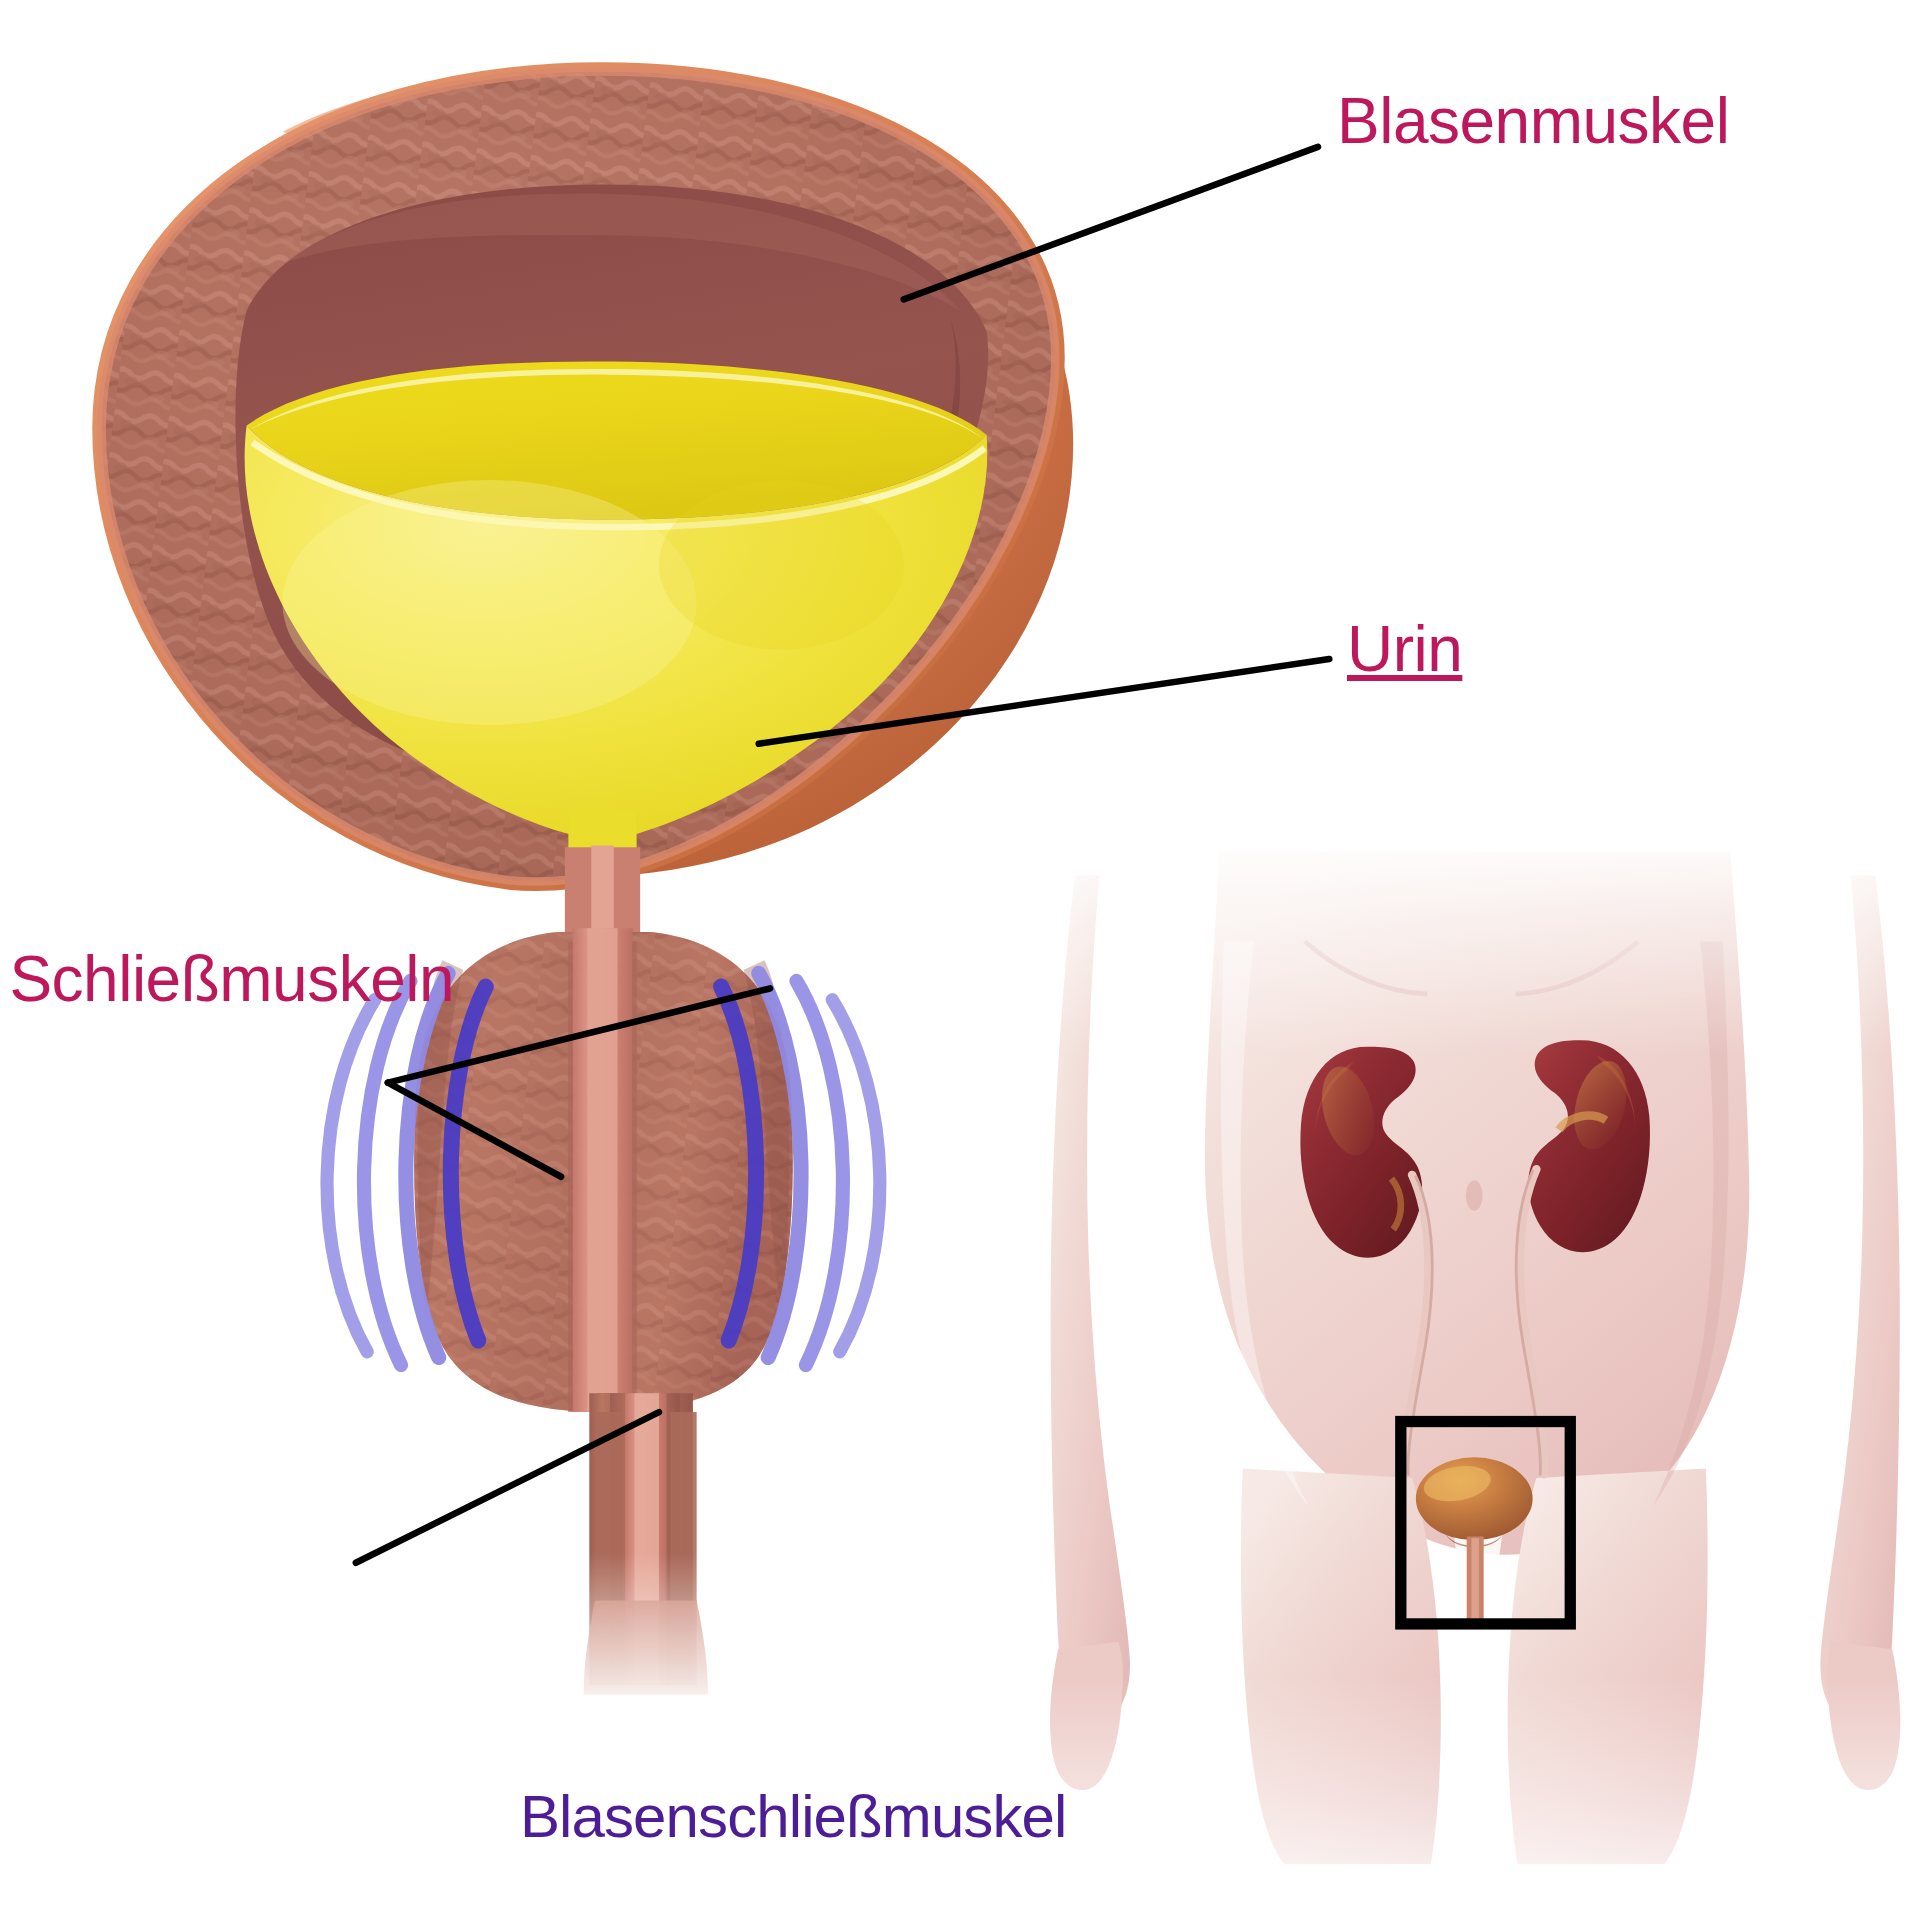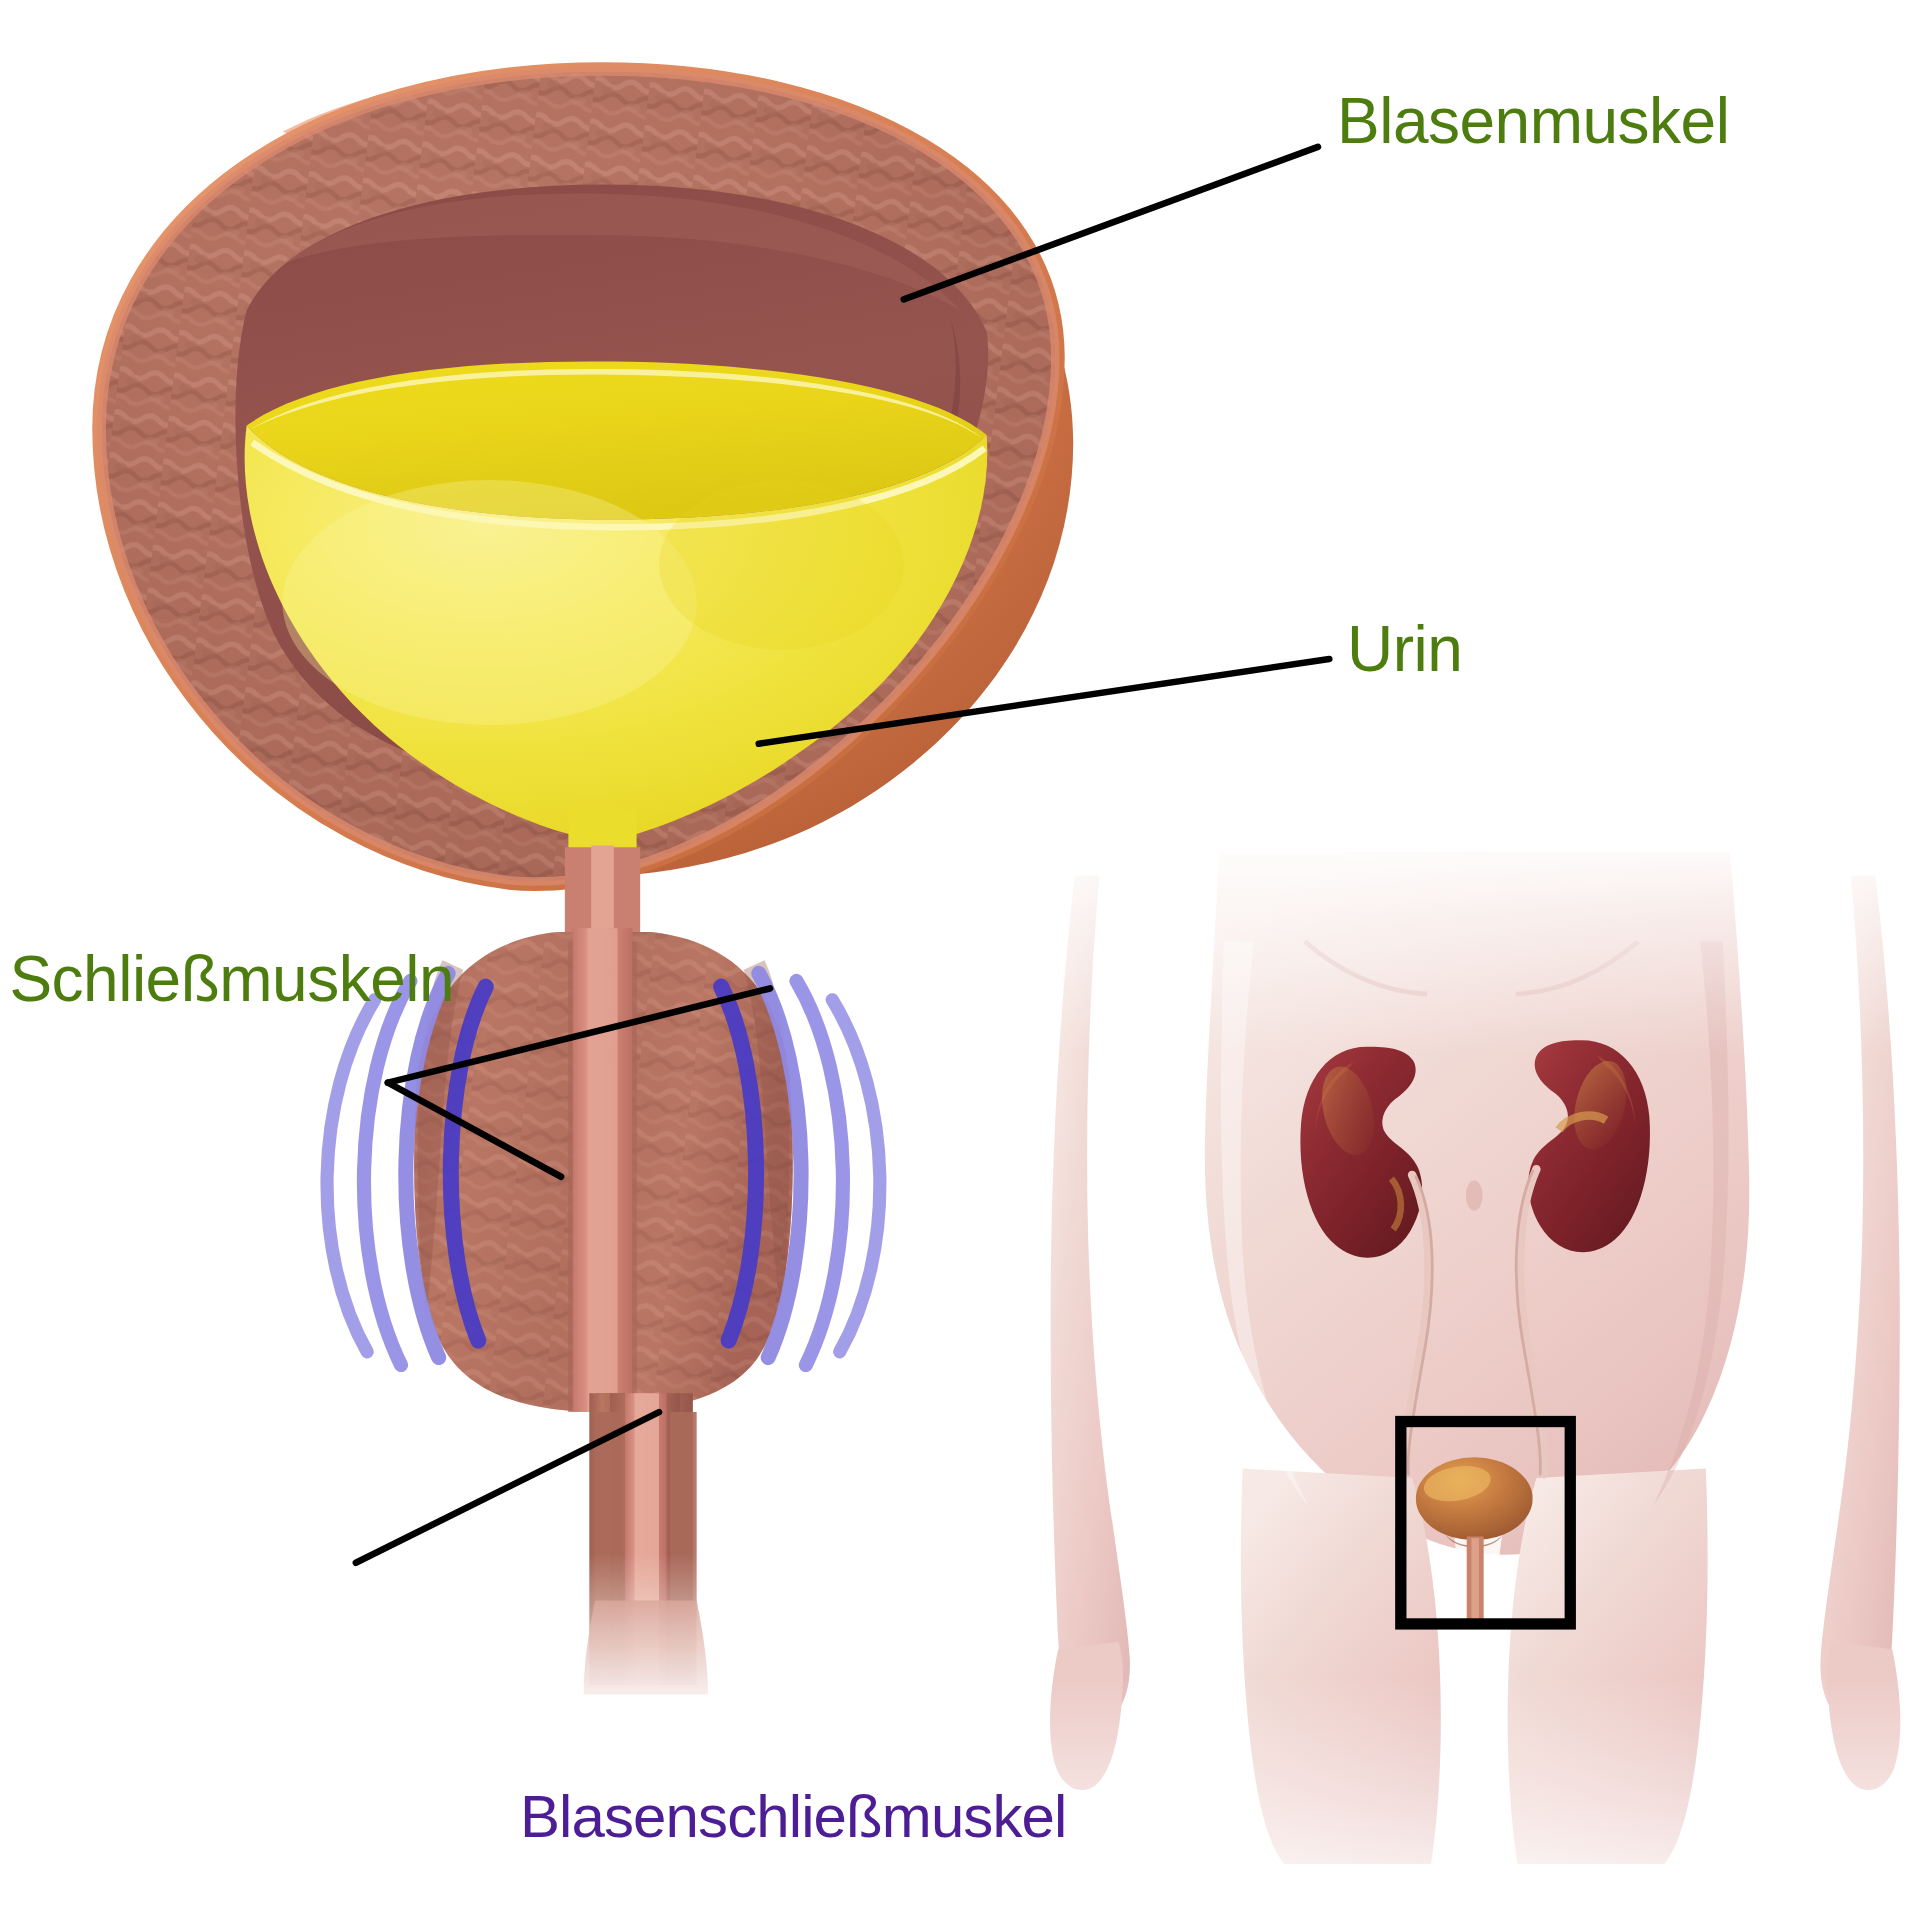--- a/index.html
+++ b/index.html
@@ -3,26 +3,26 @@
 <meta charset="utf-8">
 <style>
   html,body{margin:0;padding:0;background:#ffffff;}
   #stage{
     position:relative;width:1928px;height:1928px;
     background:#ffffff;overflow:hidden;
     font-family:"Liberation Sans","DejaVu Sans",sans-serif;
   }
   #art{position:absolute;inset:0;width:1928px;height:1928px;}
   .lbl{
-    position:absolute;color:#4d7c0f;white-space:nowrap;
+    position:absolute;color:#be185d;white-space:nowrap;
     font-family:"Liberation Sans","DejaVu Sans",sans-serif;
     font-weight:400;letter-spacing:-0.5px;
   }
   #lbl-blasenmuskel{left:1337px;top:84px;font-size:64px;}
-  #lbl-urin{left:1347px;top:612px;font-size:64px;}
+  #lbl-urin{left:1347px;top:612px;font-size:64px;text-decoration:underline;}
   #lbl-schliessmuskeln{left:9.4px;top:942px;font-size:64px;}
   #lbl-harnroehre{left:90px;top:1525px;font-size:64px;}
   #caption{
     position:absolute;left:520px;top:1782px;font-size:60px;
     letter-spacing:-0.9px;color:#4c1d95;
   }
   #logo{
     position:absolute;left:1461px;top:1775px;font-size:98px;
     color:#c6d2e0;letter-spacing:-1.9px;font-weight:400;
     font-family:"DejaVu Sans",sans-serif;

